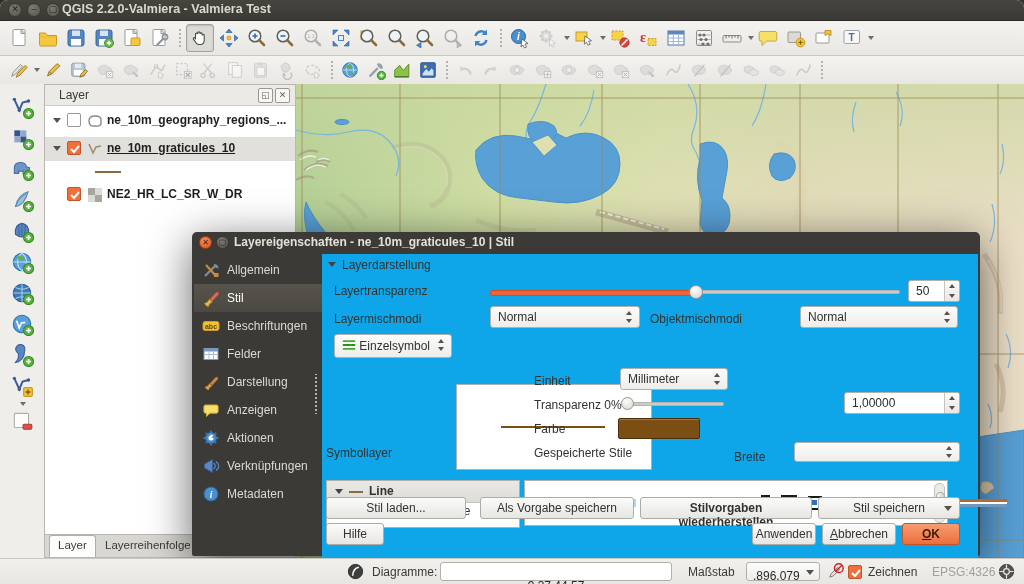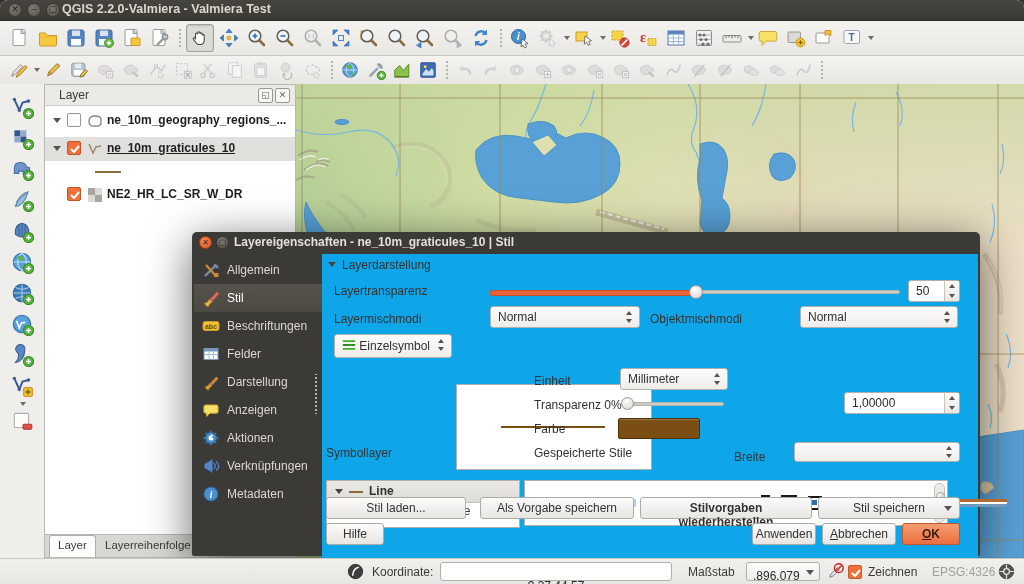--- a/index.html
+++ b/index.html
@@ -943,21 +943,21 @@
       <div class="btn ok mn" style="left:580px;top:269px;width:58px;">OK</div>
 
     </div>
   </div>
 
   <div id="status">
     <svg class="sic" style="left:346px;" viewBox="0 0 20 20">
         <circle cx="10" cy="10" r="7.5" fill="#3f3f3c" stroke="#2a2a28"></circle>
         <path d="M13.5 5.5 q-6 1-6.5 9" fill="none" stroke="#fff" stroke-width="1.6"></path>
       </svg>
-    <span class="lbl" style="left:372px;">Koordinate:</span>
+    <span class="lbl" style="left:372px;">Diagramme:</span>
     <div class="sinput" style="left:440px;width:232px;">9.37,44.57</div>
     <span class="lbl" style="left:688px;">Maßstab</span>
     <div class="scombo" style="left:746px;width:74px;"><span>.896.079</span><span class="da"></span></div>
     <svg class="sic" style="left:826px;" viewBox="0 0 20 20">
         <path d="M4 16 l1.2-3.4 L12 6 l2.4 2 -6.8 6.6 -3.6 1.4z" fill="#e8e6e2" stroke="#7a7a76"></path>
         <circle cx="13.5" cy="6.5" r="4.6" fill="none" stroke="#cc2222" stroke-width="1.5"></circle>
         <path d="M10.3 9.7 L16.7 3.3" stroke="#cc2222" stroke-width="1.5"></path>
       </svg>
     <span class="cb on" style="left:848px;top:6px;">
         <svg viewBox="0 0 14 14" width="14" height="14">

